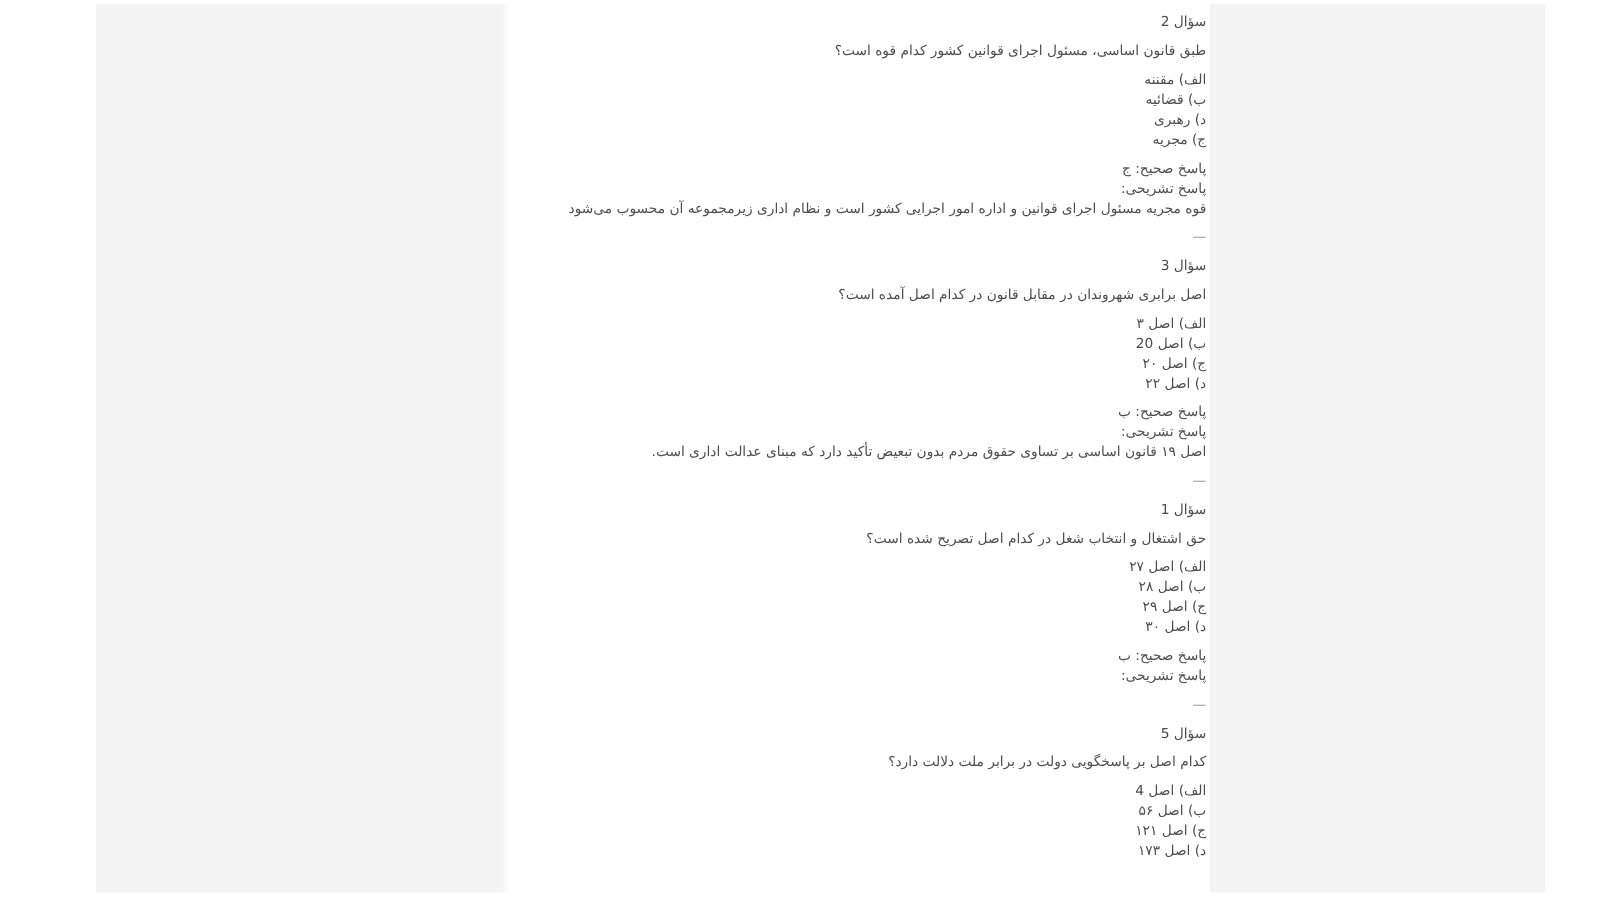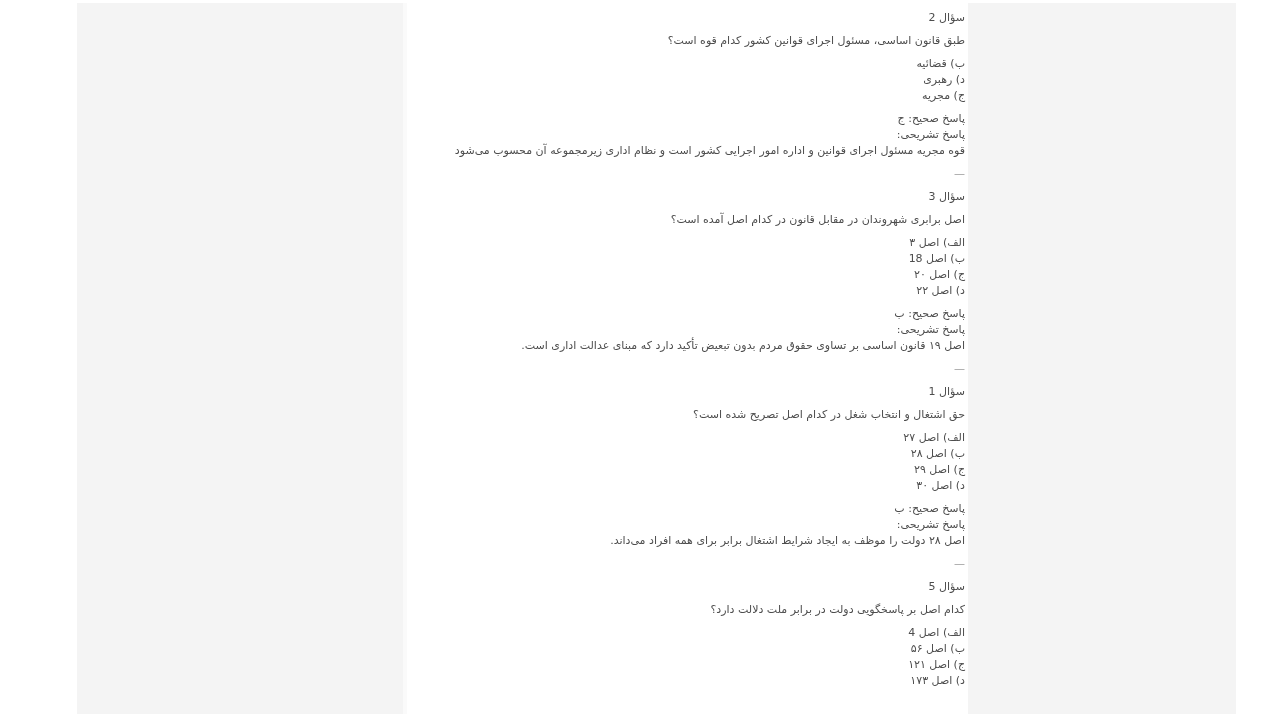--- a/index.html
+++ b/index.html
@@ -51,38 +51,39 @@
   <div class="panel panel-left"></div>
   <div class="panel-left-edge"></div>
   <div class="panel panel-right"></div>
 
   <div class="content" dir="rtl">
 
     <div class="question-block">
       <div class="q-title">سؤال 2</div>
       <div class="q-text">طبق قانون اساسی، مسئول اجرای قوانین کشور کدام قوه است؟</div>
       <div class="q-options">
+        <div class="opt-line">الف) مقننه</div>
         <div class="opt-line">ب) قضائیه</div>
         <div class="opt-line">د) رهبری</div>
         <div class="opt-line">ج) مجریه</div>
       </div>
       <div class="q-answer">
         <div class="ans-line">پاسخ صحیح: ج</div>
         <div class="ans-line">پاسخ تشریحی:</div>
         <div class="ans-line">قوه مجریه مسئول اجرای قوانین و اداره امور اجرایی کشور است و نظام اداری زیرمجموعه آن محسوب می‌شود</div>
       </div>
       <div class="q-separator">—</div>
     </div>
 
     <div class="question-block">
       <div class="q-title">سؤال 3</div>
       <div class="q-text">اصل برابری شهروندان در مقابل قانون در کدام اصل آمده است؟</div>
       <div class="q-options">
         <div class="opt-line">الف) اصل ۳</div>
-        <div class="opt-line">ب) اصل 18</div>
+        <div class="opt-line">ب) اصل 20</div>
         <div class="opt-line">ج) اصل ۲۰</div>
         <div class="opt-line">د) اصل ۲۲</div>
       </div>
       <div class="q-answer">
         <div class="ans-line">پاسخ صحیح: ب</div>
         <div class="ans-line">پاسخ تشریحی:</div>
         <div class="ans-line">اصل ۱۹ قانون اساسی بر تساوی حقوق مردم بدون تبعیض تأکید دارد که مبنای عدالت اداری است.</div>
       </div>
       <div class="q-separator">—</div>
     </div>
@@ -92,21 +93,20 @@
       <div class="q-text">حق اشتغال و انتخاب شغل در کدام اصل تصریح شده است؟</div>
       <div class="q-options">
         <div class="opt-line">الف) اصل ۲۷</div>
         <div class="opt-line">ب) اصل ۲۸</div>
         <div class="opt-line">ج) اصل ۲۹</div>
         <div class="opt-line">د) اصل ۳۰</div>
       </div>
       <div class="q-answer">
         <div class="ans-line">پاسخ صحیح: ب</div>
         <div class="ans-line">پاسخ تشریحی:</div>
-        <div class="ans-line">اصل ۲۸ دولت را موظف به ایجاد شرایط اشتغال برابر برای همه افراد می‌داند.</div>
       </div>
       <div class="q-separator">—</div>
     </div>
 
     <div class="question-block">
       <div class="q-title">سؤال 5</div>
       <div class="q-text">کدام اصل بر پاسخگویی دولت در برابر ملت دلالت دارد؟</div>
       <div class="q-options">
         <div class="opt-line">الف) اصل 4</div>
         <div class="opt-line">ب) اصل ۵۶</div>

